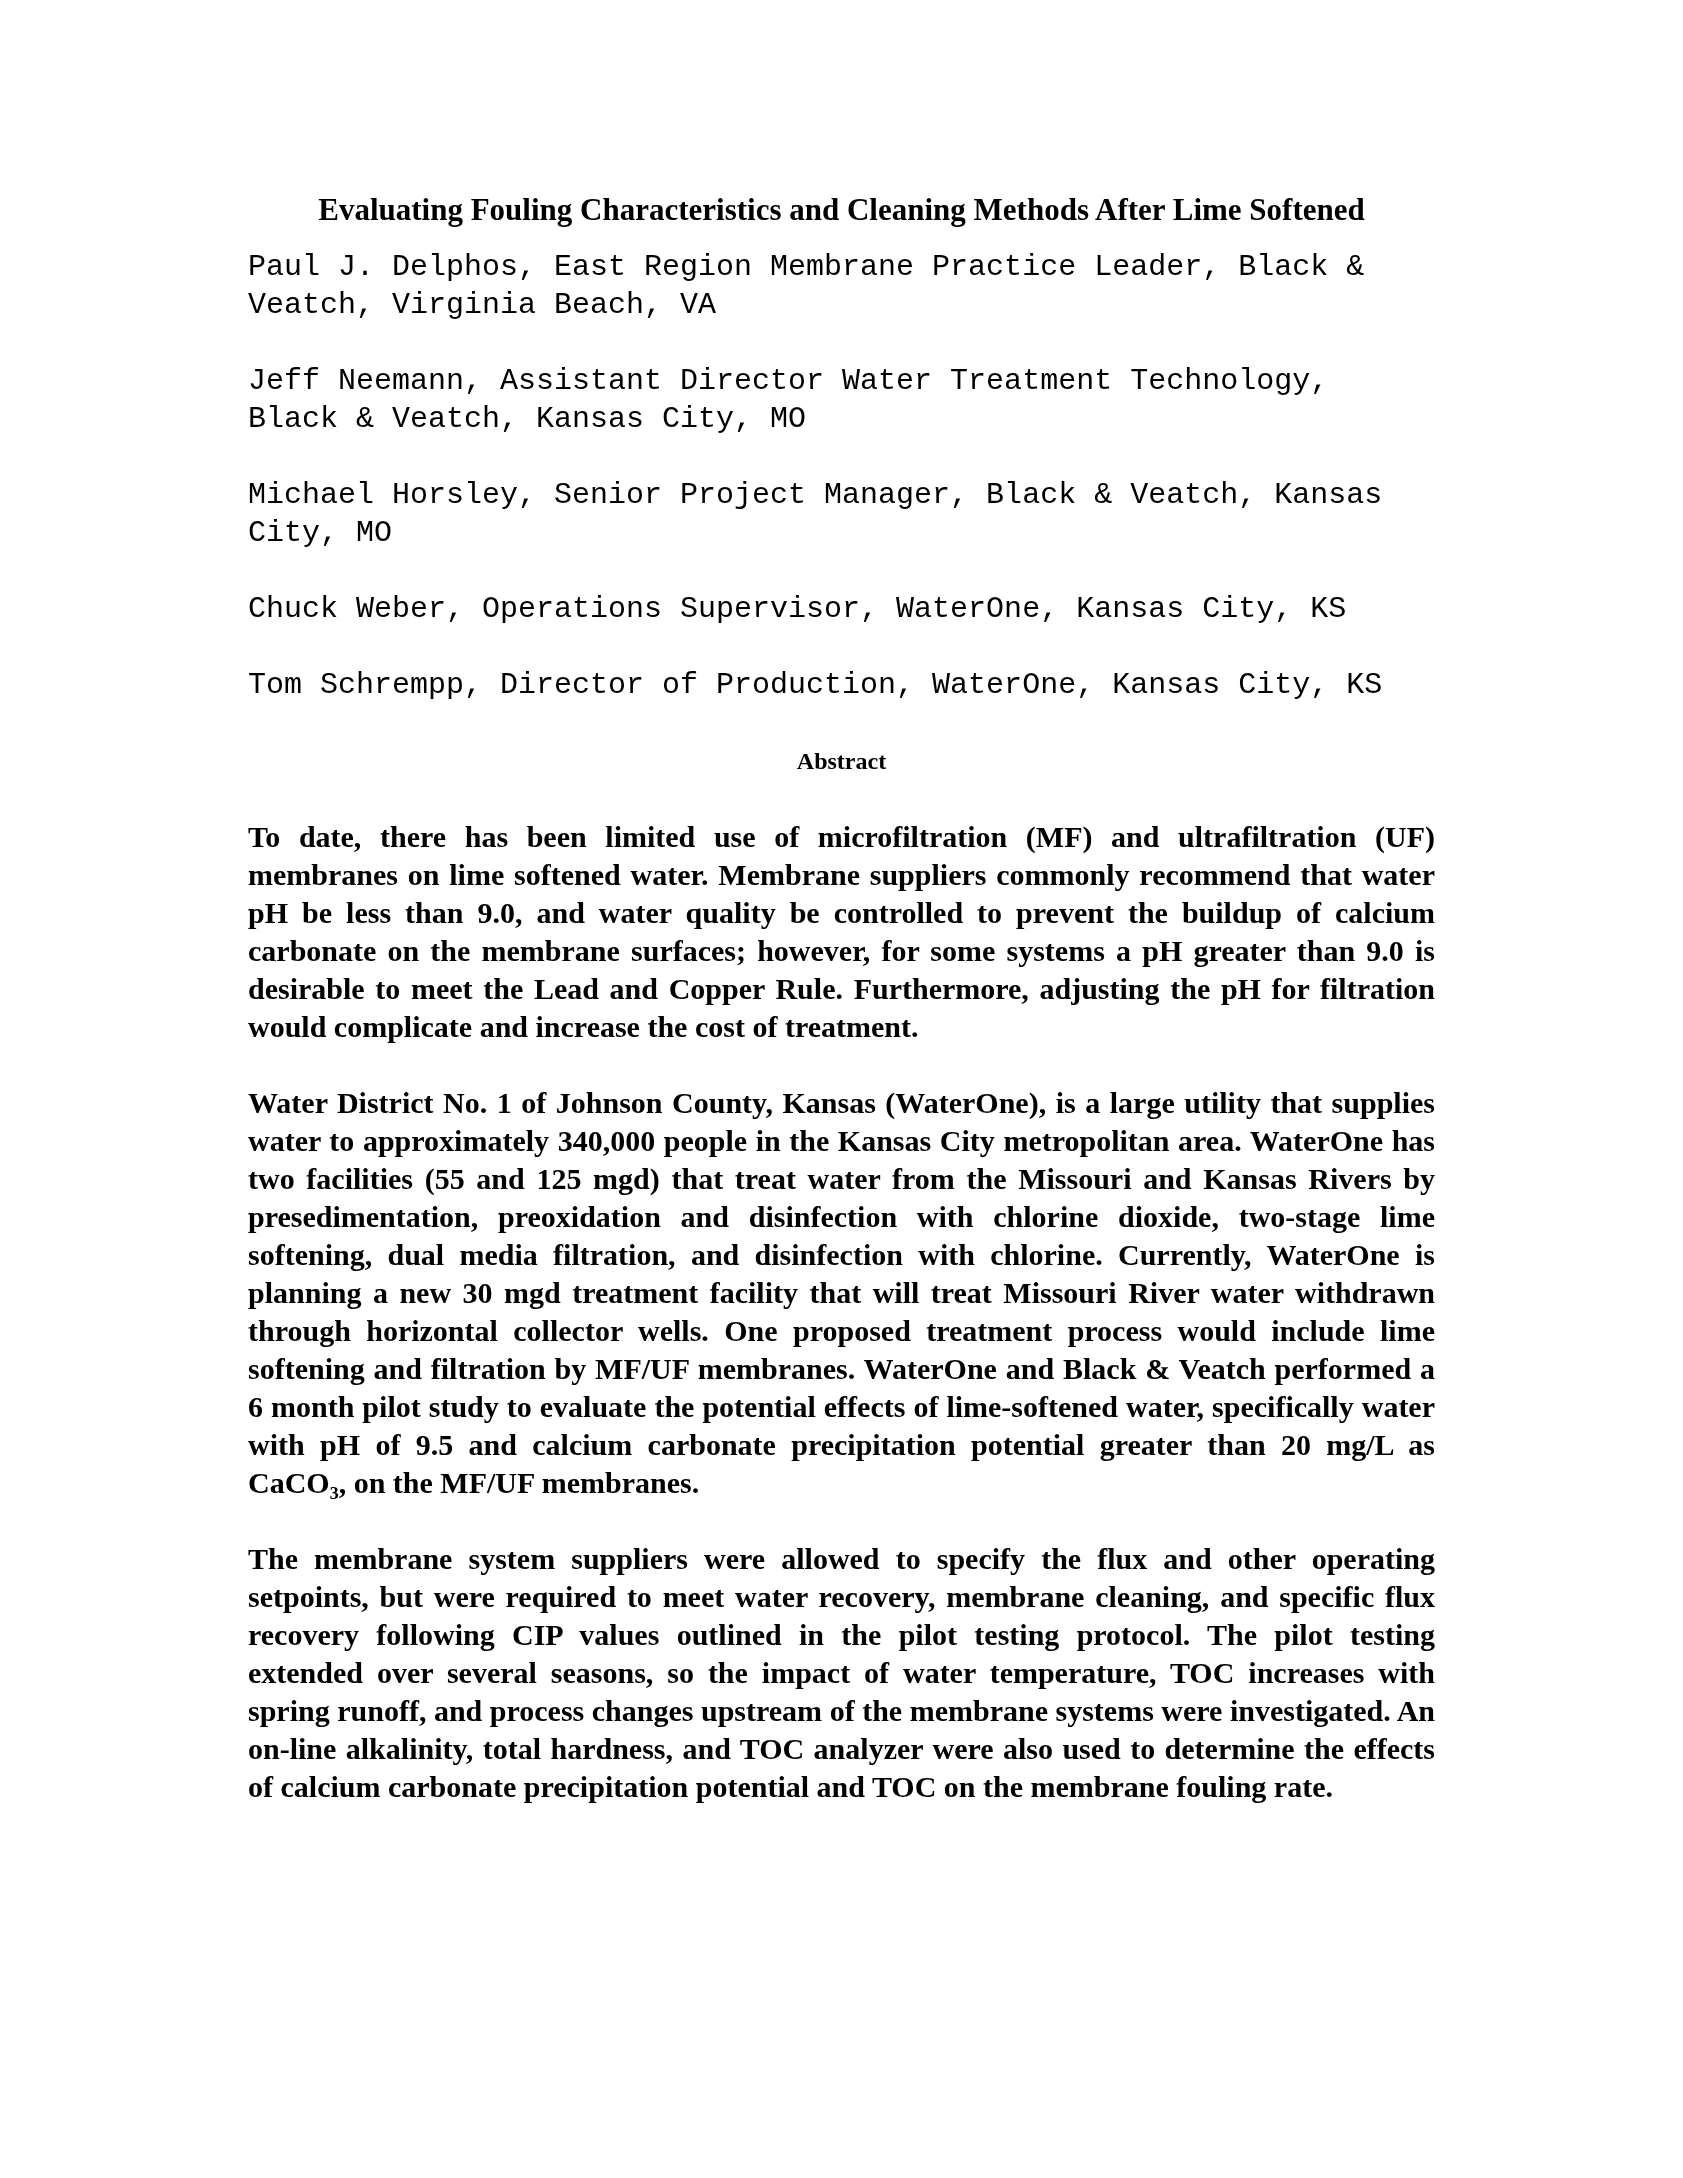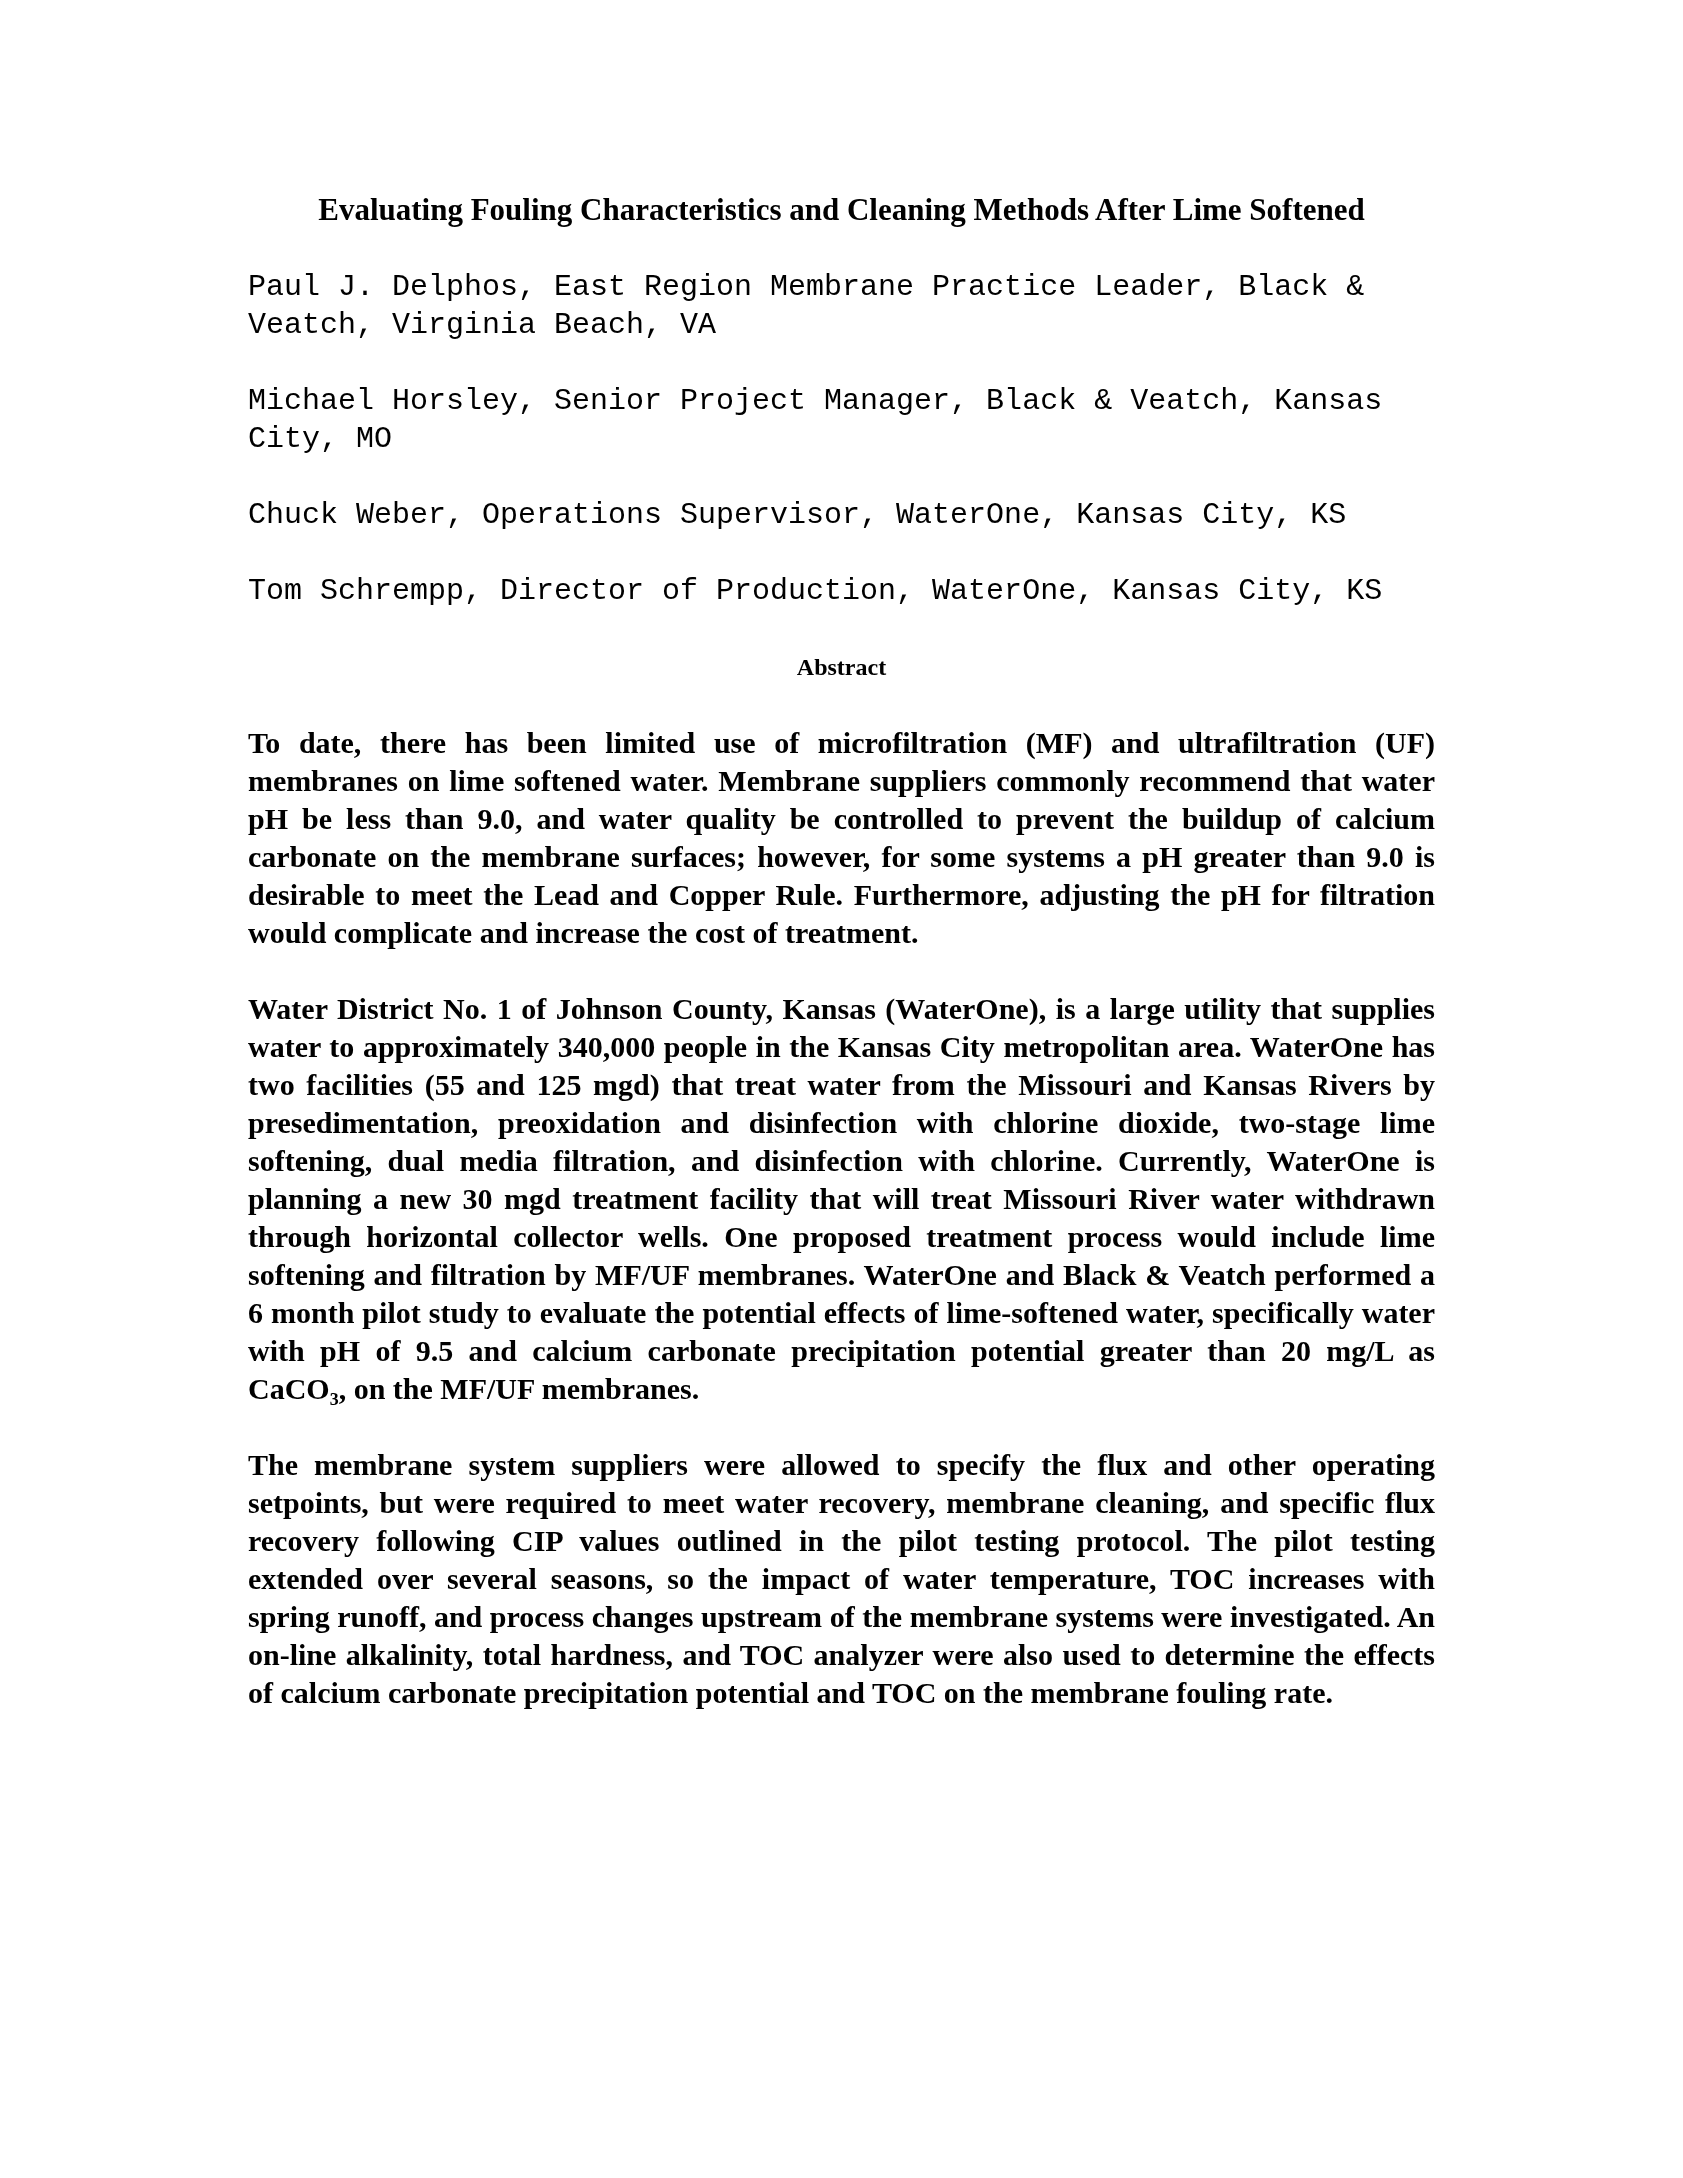--- a/index.html
+++ b/index.html
@@ -17,21 +17,21 @@
     font-size: 30px;
     line-height: 38px;
     box-sizing: border-box;
     padding: 190px 248px 0 248px;
     overflow: hidden;
   }
   .title {
     font-size: 31px;
     font-weight: bold;
     text-align: center;
-    margin: 0 0 38px 0;
+    margin: 0 0 18px 0;
     line-height: 40px;
   }
   .author {
     margin: 8px 0 38px 0;
     font-family: Liberation Mono, monospace;
   }
   .abstract-heading {
     font-size: 24px;
     font-weight: bold;
     text-align: center;
@@ -45,20 +45,21 @@
 </style>
 </head>
 <body>
 
 <div class="page">
 
   <h1 class="title">Evaluating Fouling Characteristics and Cleaning Methods After Lime Softened</h1>
 
   <div>
     <p class="author">Paul J. Delphos, East Region Membrane Practice Leader, Black &amp; Veatch, Virginia Beach, VA</p>
+    <p class="author">Jeff Neemann, Assistant Director Water Treatment Technology, Black &amp; Veatch, Kansas City, MO</p>
     <p class="author">Michael Horsley, Senior Project Manager, Black &amp; Veatch, Kansas City, MO</p>
     <p class="author">Chuck Weber, Operations Supervisor, WaterOne, Kansas City, KS</p>
     <p class="author">Tom Schrempp, Director of Production, WaterOne, Kansas City, KS</p>
   </div>
 
   <h2 class="abstract-heading">Abstract</h2>
 
   <div>
     <p class="para">To date, there has been limited use of microfiltration (MF) and ultrafiltration (UF) membranes on lime softened water.  Membrane suppliers commonly recommend that water pH be less than 9.0, and water quality be controlled to prevent the buildup of calcium carbonate on the membrane surfaces; however, for some systems a pH greater than 9.0 is desirable to meet the Lead and Copper Rule.  Furthermore, adjusting the pH for filtration would complicate and increase the cost of treatment.</p>
     <p class="para">Water District No. 1 of Johnson County, Kansas (WaterOne), is a large utility that supplies water to approximately 340,000 people in the Kansas City metropolitan area.  WaterOne has two facilities (55 and 125 mgd) that treat water from the Missouri and Kansas Rivers by presedimentation, preoxidation and disinfection with chlorine dioxide, two-stage lime softening, dual media filtration, and disinfection with chlorine.  Currently, WaterOne is planning a new 30 mgd treatment facility that will treat Missouri River water withdrawn through horizontal collector wells.  One proposed treatment process would include lime softening and filtration by MF/UF membranes.  WaterOne and Black &amp; Veatch performed a 6 month pilot study to evaluate the potential effects of lime-softened water, specifically water with pH of 9.5 and calcium carbonate precipitation potential greater than 20 mg/L as CaCO₃, on the MF/UF membranes.</p>

